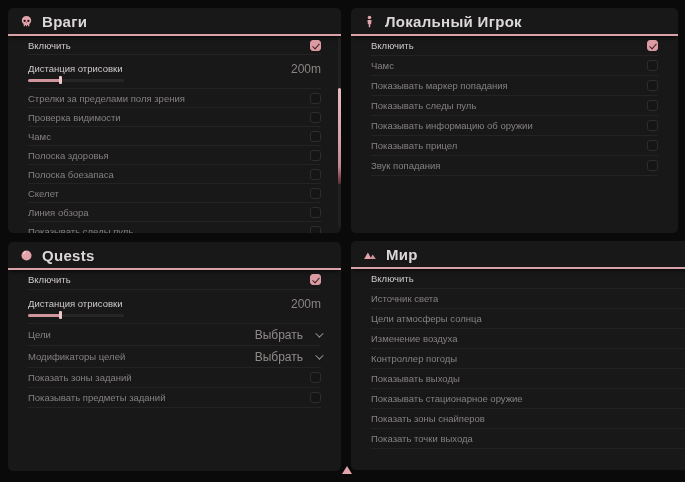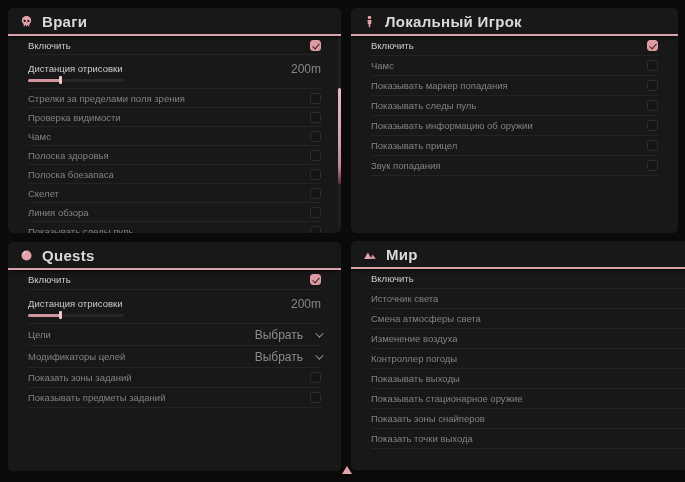--- a/index.html
+++ b/index.html
@@ -279,21 +279,21 @@
   <div class="rows">
       <div class="crow checkbox">
         <span class="lbl bright">Включить</span>
         <span class="cb checked"></span>
       </div>
       <div class="crow checkbox">
         <span class="lbl">Источник света</span>
         <span class="cb"></span>
       </div>
       <div class="crow checkbox">
-        <span class="lbl">Смена атмосферы света</span>
+        <span class="lbl">Цели атмосферы солнца</span>
         <span class="cb"></span>
       </div>
       <div class="crow checkbox">
         <span class="lbl">Изменение воздуха</span>
         <span class="cb"></span>
       </div>
       <div class="crow checkbox">
         <span class="lbl">Контроллер погоды</span>
         <span class="cb"></span>
       </div>

